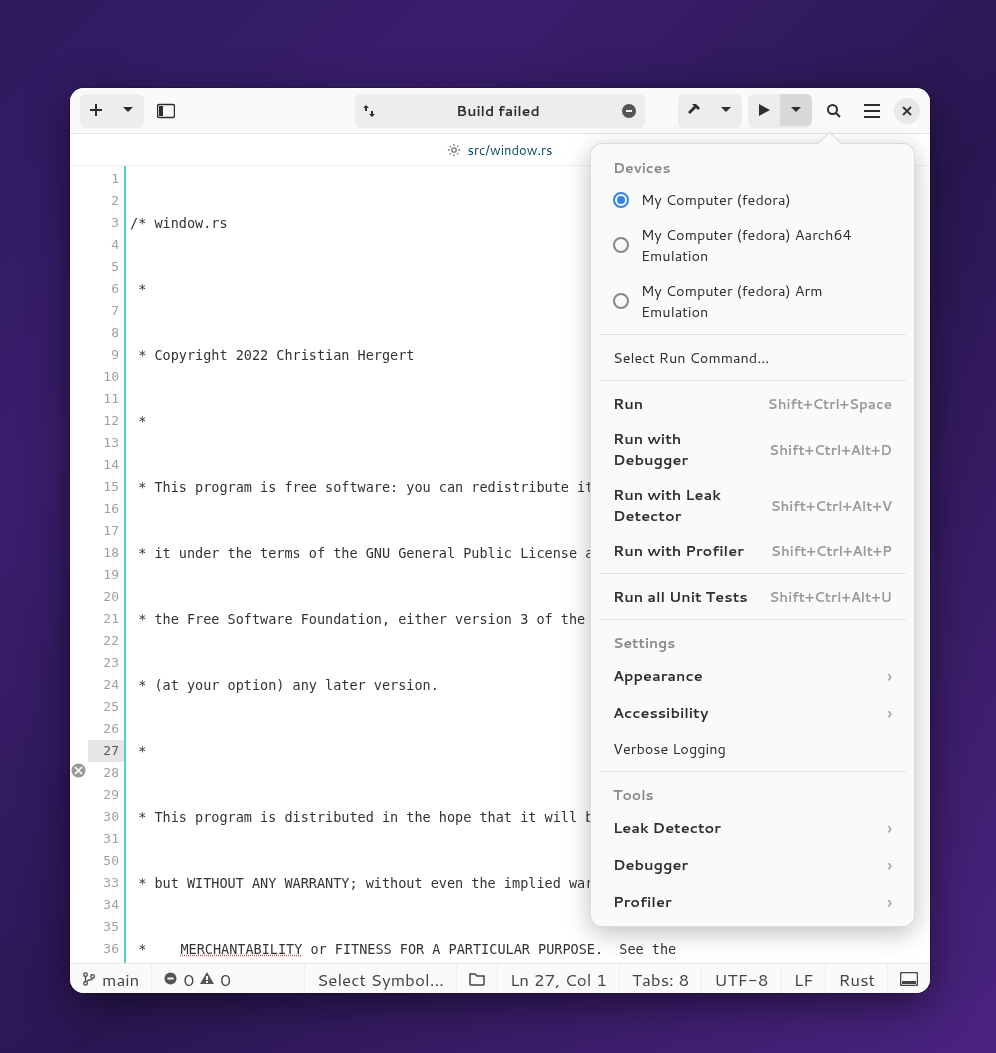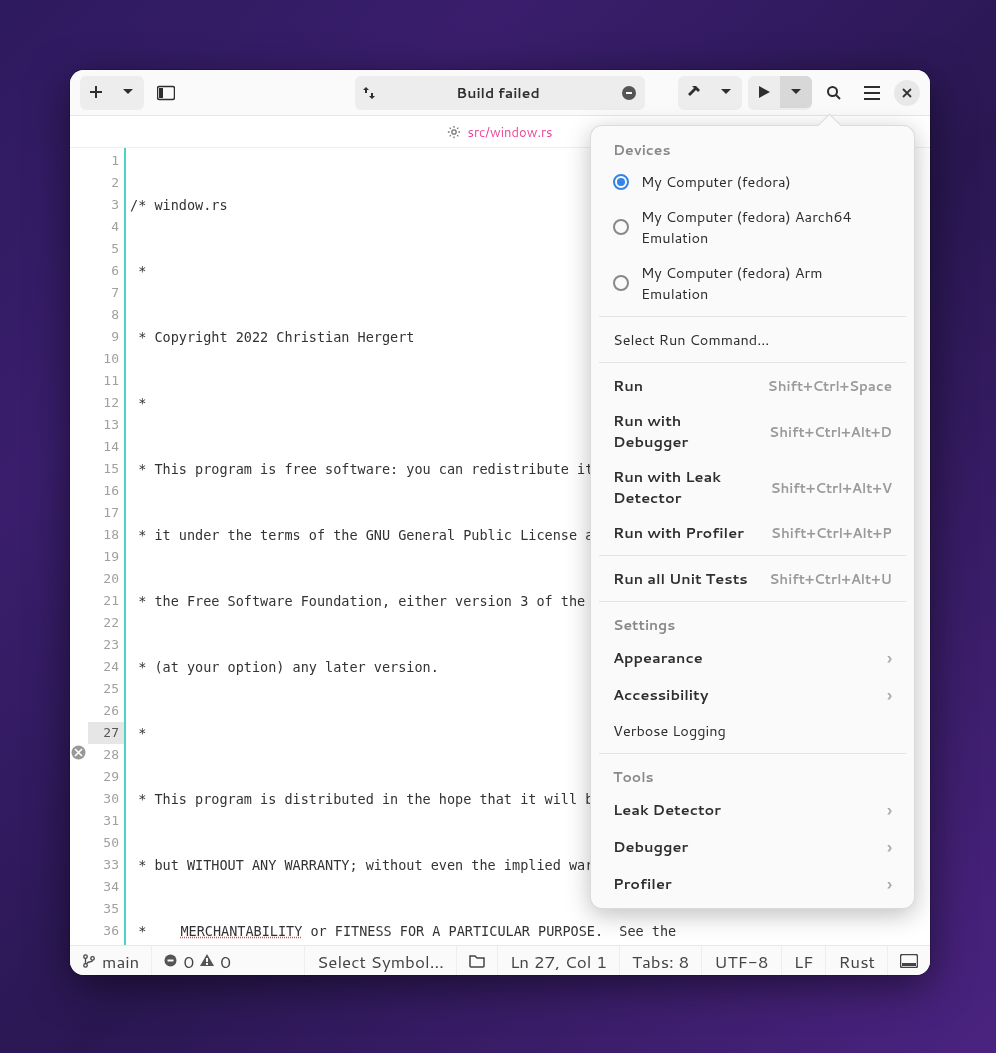--- a/index.html
+++ b/index.html
@@ -7,21 +7,21 @@
   body {
     font-family: -apple-system, BlinkMacSystemFont, "Segoe UI", Cantarell, sans-serif;
     background: linear-gradient(135deg, #2e1a5e 0%, #3a1e6d 25%, #2a1752 55%, #4a2380 100%);
     display: flex;
     align-items: center;
     justify-content: center;
     overflow: hidden;
   }
   .window {
     position: absolute;
-    top: 70px;
+    top: 88px;
     left: 70px;
     width: 860px;
     height: 905px;
     background: #fff;
     border-radius: 14px;
     box-shadow: 0 10px 40px rgba(0,0,0,0.5), 0 0 0 1px rgba(0,0,0,0.15);
     display: flex;
     flex-direction: column;
     overflow: hidden;
   }
@@ -80,21 +80,21 @@
   }
 
   .tabbar {
     height: 32px;
     display: flex;
     align-items: center;
     justify-content: center;
     border-bottom: 1px solid #eee;
     background: #fff;
     font-size: 13px;
-    color: #ec4899;
+    color: #0c4a6e;
     gap: 6px;
   }
   .tabbar svg { opacity: 0.8; }
 
   .editor {
     flex: 1;
     display: flex;
     background: #fff;
     font-family: "Menlo", "Monaco", "DejaVu Sans Mono", monospace;
     font-size: 13.5px;

